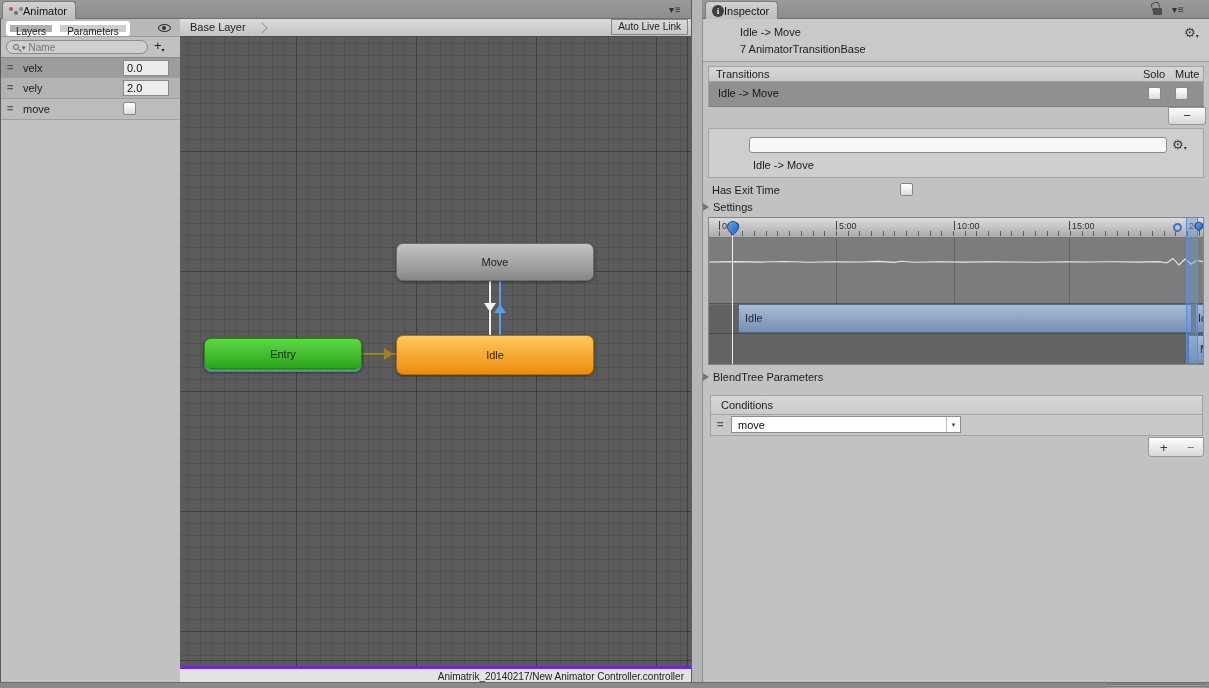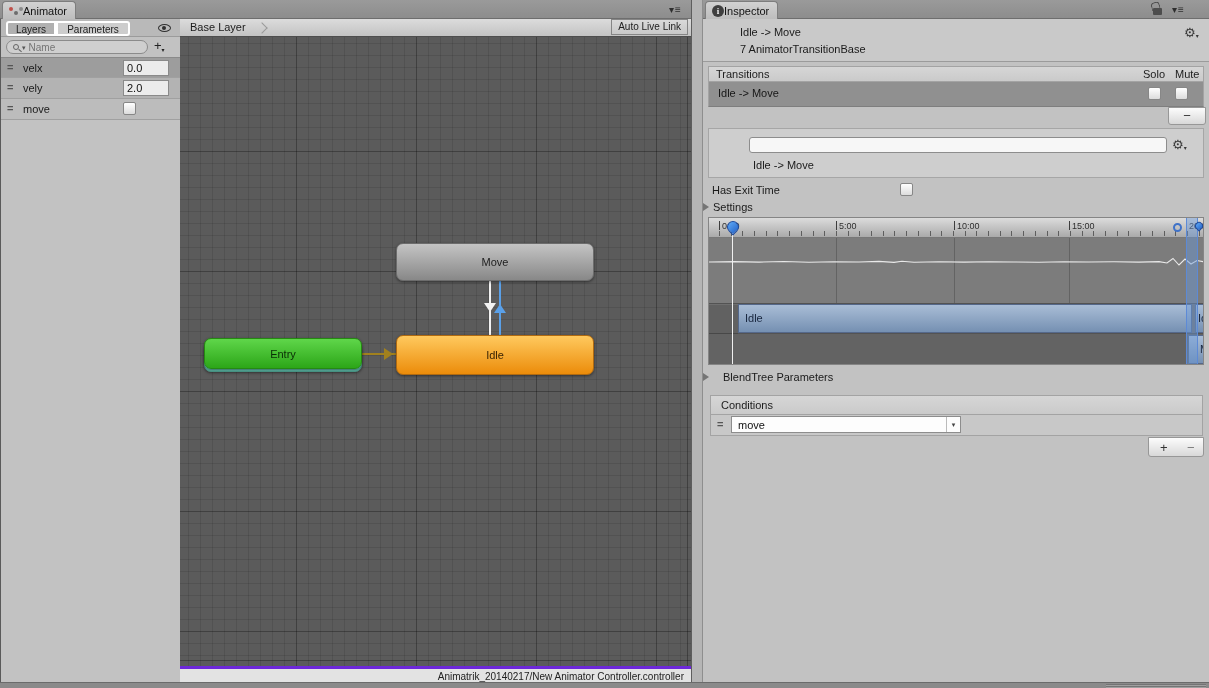--- a/index.html
+++ b/index.html
@@ -9,21 +9,21 @@
 
   
   .tabstrip { background:linear-gradient(#9a9a9a,#8d8d8d); border-bottom:1px solid #6e6e6e; }
   .wintab { display:flex; align-items:center; gap:0; padding:0 8px 0 6px;
     background:linear-gradient(#d2d2d2,#bdbdbd); border:1px solid #7d7d7d; border-bottom:none;
     border-radius:4px 4px 0 0; height:18px; font-size:11px; color:#111; }
   .panelmenu { font-size:10px; color:#2e2e2e; letter-spacing:1px; cursor:default; }
 
   
   .minitab { position:absolute; height:15px; line-height:13px; text-align:center; font-size:10px;
-    border:2px solid #ffffff; background:#b0b0b0; color:#222; }
+    border:4px solid #ffffff; background:#b0b0b0; color:#222; }
   .minitab.active { background:#cdcdcd; }
   .eye { width:13px; height:8px; border:1.5px solid #2f2f2f; border-radius:50%; position:absolute; }
   .eye::after { content:""; position:absolute; left:3px; top:1px; width:4px; height:4px; background:#2f2f2f; border-radius:50%; }
   .searchpill { position:absolute; display:flex; align-items:center; gap:3px; padding:0 6px;
     background:#cfcfcf; border:1px solid #8b8b8b; border-radius:8px; height:14px; }
   .mag { width:6px; height:6px; border:1.3px solid #666; border-radius:50%; position:relative; flex:0 0 auto; }
   .mag::after { content:""; position:absolute; left:4px; top:5px; width:4px; height:1.3px; background:#666; transform:rotate(40deg); }
   .caret { font-size:7px; color:#555; line-height:1; }
   .searchpill input { border:none; background:transparent; outline:none; font-size:10px; width:100px; color:#333;
     font-family:"Liberation Sans",sans-serif; }
@@ -253,21 +253,21 @@
       <div class="clip" style="left:486px;top:86px;width:10px;padding-left:2px;"><span>Idle</span></div>
       <div class="track2"></div>
       <div class="clip" style="left:479px;top:117px;width:17px;padding-left:11px;"><span>Move</span></div>
 
       <div class="blueband" style="left:477px;"></div>
       <span class="circmark" style="left:464px;top:5px;"></span>
       <div class="pin" style="left:486px;top:4px;width:8px;height:8px;"></div>
     </div>
 
     <span class="foldtri" style="left:0;top:373px;"></span>
-    <span class="abs" style="left:10px;top:371px;margin-left:10px;">BlendTree Parameters</span>
+    <span class="abs" style="left:10px;top:371px;">BlendTree Parameters</span>
 
     <div class="secheader" style="left:7px;top:395px;width:493px;height:20px;">
       <span class="abs" style="left:10px;top:3px;">Conditions</span>
     </div>
     <div class="abs" style="left:7px;top:415px;width:493px;height:21px;background:#c8c8c8;border:1px solid #a3a3a3;border-top:none;">
       <span class="abs" style="left:6px;top:3px;color:#555;font-weight:bold;">=</span>
       <div class="ddbox" style="left:20px;top:1px;width:230px;">
         <span class="val">move</span>
         <span class="ddcaretcell">▾</span>
       </div>

